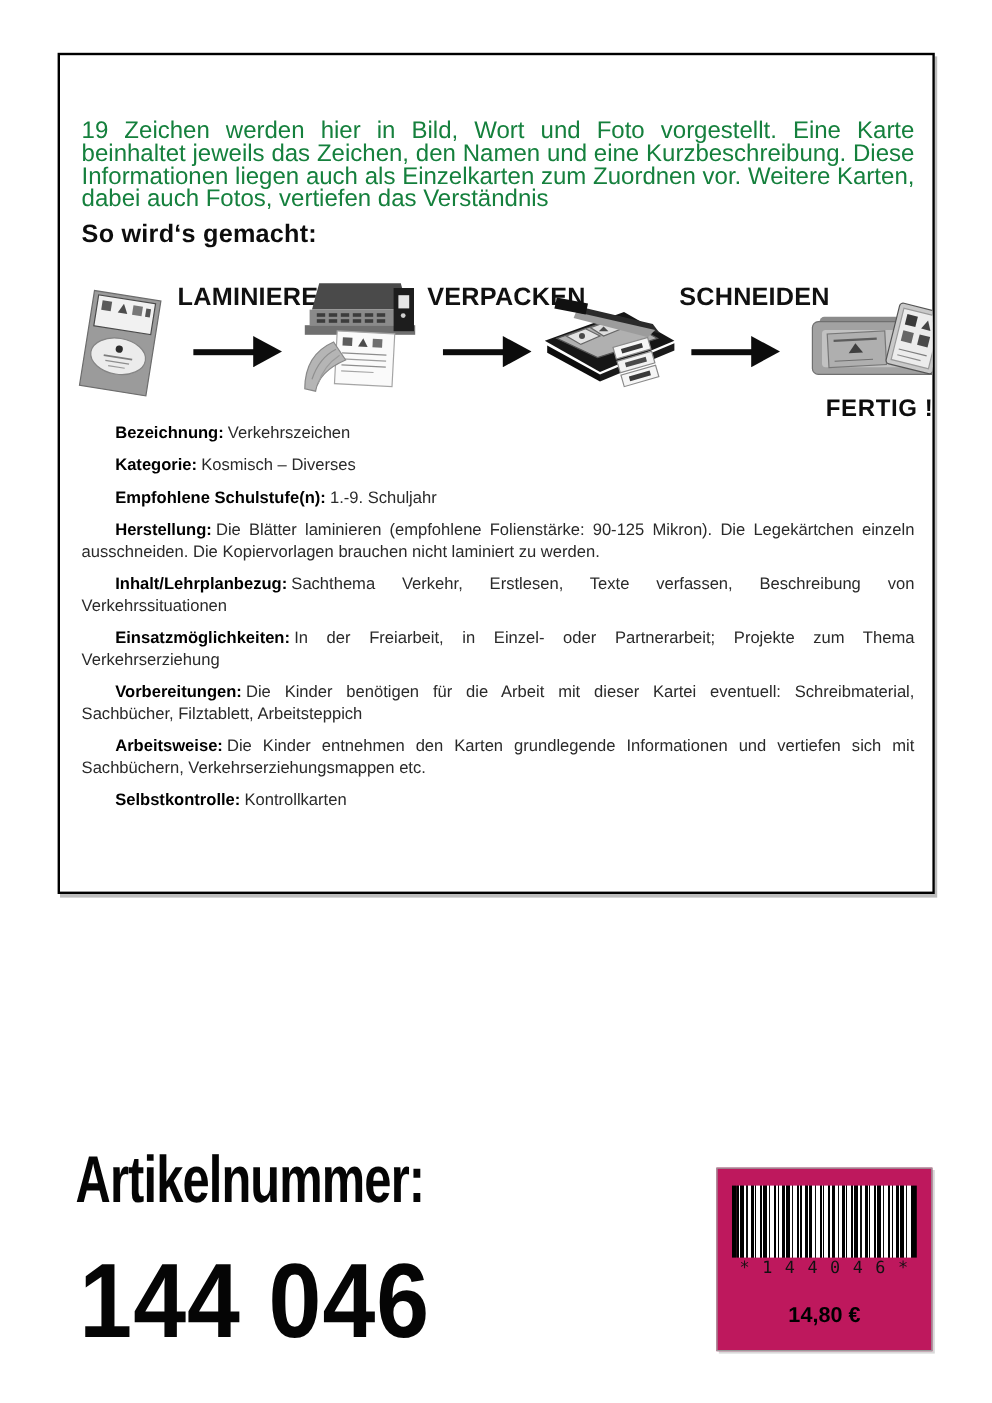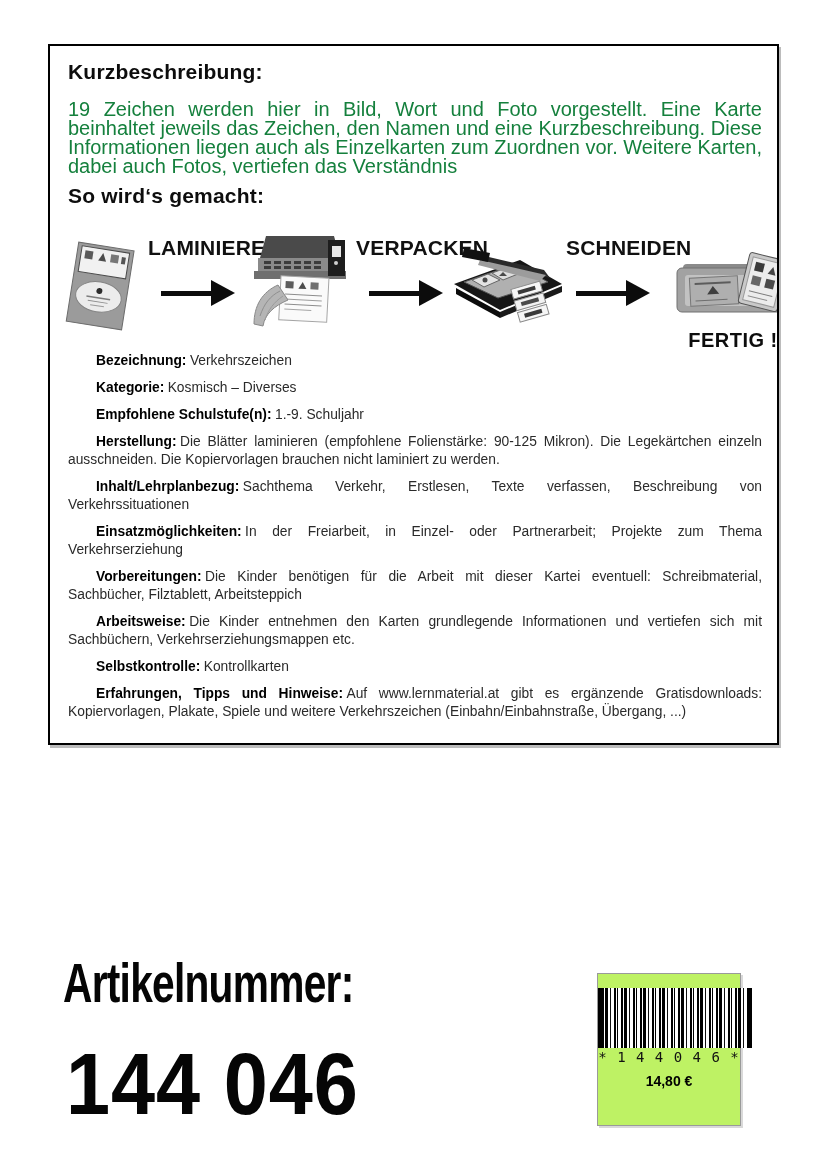--- a/index.html
+++ b/index.html
@@ -38,46 +38,45 @@
     position:absolute;left:63px;top:956px;margin:0;line-height:1;
     font-size:55px;font-weight:bold;color:#050505;white-space:nowrap;
     transform:scaleX(.74);transform-origin:left top;letter-spacing:-1px;
   }
   .article-number{
     position:absolute;left:66px;top:1040px;margin:0;line-height:1;
     font-size:88px;font-weight:bold;color:#050505;white-space:nowrap;
     transform:scaleX(.9);transform-origin:left top;letter-spacing:1px;
   }
   .price-tag{
-    position:absolute;left:597px;top:973px;width:144px;height:153px;
-    box-sizing:border-box;border:1px solid #9a9a9a;background:#bef264;
+    position:absolute;left:597px;top:973px;width:180px;height:153px;
+    box-sizing:border-box;border:1px solid #9a9a9a;background:#be185d;
     box-shadow:2px 2px 0 #d9d9d9;text-align:center;
   }
   .bars{
     margin:14px auto 0;width:146px;height:60px;
     border-left:4px solid #000;border-right:4px solid #000;
     background:repeating-linear-gradient(90deg,
       #000 0 2px,#fff 2px 3px,
       #000 3px 6px,#fff 6px 8px,
       #111 8px 9px,#fff 9px 12px,
       #000 12px 14px,#fff 14px 15px,
       #000 15px 16px,#fff 16px 19px);
   }
   .code{
     margin-top:1px;font-family:"DejaVu Sans Mono","Liberation Mono",monospace;
     font-size:14px;letter-spacing:1px;color:#111;white-space:nowrap;
   }
-  .price{margin-top:8px;font-size:14px;font-weight:bold;color:#000;}
+  .price{margin-top:21px;font-size:18px;font-weight:bold;color:#000;}
 </style>
 </head>
 <body>
 
 <div class="info-box">
 
-  <h1 class="h-title" id="title1">Kurzbeschreibung:</h1>
 
   <p class="intro">19 Zeichen werden hier in Bild, Wort und Foto vorgestellt. Eine Karte beinhaltet jeweils das Zeichen, den Namen und eine Kurzbeschreibung. Diese Informationen liegen auch als Einzelkarten zum Zuordnen vor. Weitere Karten, dabei auch Fotos, vertiefen das Verständnis</p>
 
   <h2 class="h-title" id="title2">So wird‘s gemacht:</h2>
 
   <div class="flow">
 
     <svg class="photo" style="left:0;top:8px" width="80" height="94" viewBox="0 0 80 94">
       <g transform="rotate(9 40 47)">
         <rect x="12" y="6" width="56" height="80" fill="#9b9b9b" stroke="#6c6c6c"></rect>
@@ -205,21 +204,20 @@
   <div class="details">
     <p><b>Bezeichnung:</b><span>Verkehrszeichen</span></p>
     <p><b>Kategorie:</b><span>Kosmisch – Diverses</span></p>
     <p><b>Empfohlene Schulstufe(n):</b><span>1.-9. Schuljahr</span></p>
     <p><b>Herstellung:</b><span>Die Blätter laminieren (empfohlene Folienstärke: 90-125 Mikron). Die Legekärtchen einzeln ausschneiden. Die Kopiervorlagen brauchen nicht laminiert zu werden.</span></p>
     <p><b>Inhalt/Lehrplanbezug:</b><span>Sachthema Verkehr, Erstlesen, Texte verfassen, Beschreibung von Verkehrssituationen</span></p>
     <p><b>Einsatzmöglichkeiten:</b><span>In der Freiarbeit, in Einzel- oder Partnerarbeit; Projekte zum Thema Verkehrserziehung</span></p>
     <p><b>Vorbereitungen:</b><span>Die Kinder benötigen für die Arbeit mit dieser Kartei eventuell: Schreibmaterial, Sachbücher, Filztablett, Arbeitsteppich</span></p>
     <p><b>Arbeitsweise:</b><span>Die Kinder entnehmen den Karten grundlegende Informationen und vertiefen sich mit Sachbüchern, Verkehrserziehungsmappen etc.</span></p>
     <p><b>Selbstkontrolle:</b><span>Kontrollkarten</span></p>
-    <p><b>Erfahrungen, Tipps und Hinweise:</b><span>Auf www.lernmaterial.at gibt es ergänzende Gratisdownloads: Kopiervorlagen, Plakate, Spiele und weitere Verkehrszeichen (Einbahn/Einbahnstraße, Übergang, ...)</span></p>
   </div>
 </div>
 
 <h2 class="article-label">Artikelnummer:</h2>
 
 <div class="article-number">144 046</div>
 
 <div class="price-tag">
   <div class="bars"></div>
   <div class="code">* 1 4 4 0 4 6 *</div>

